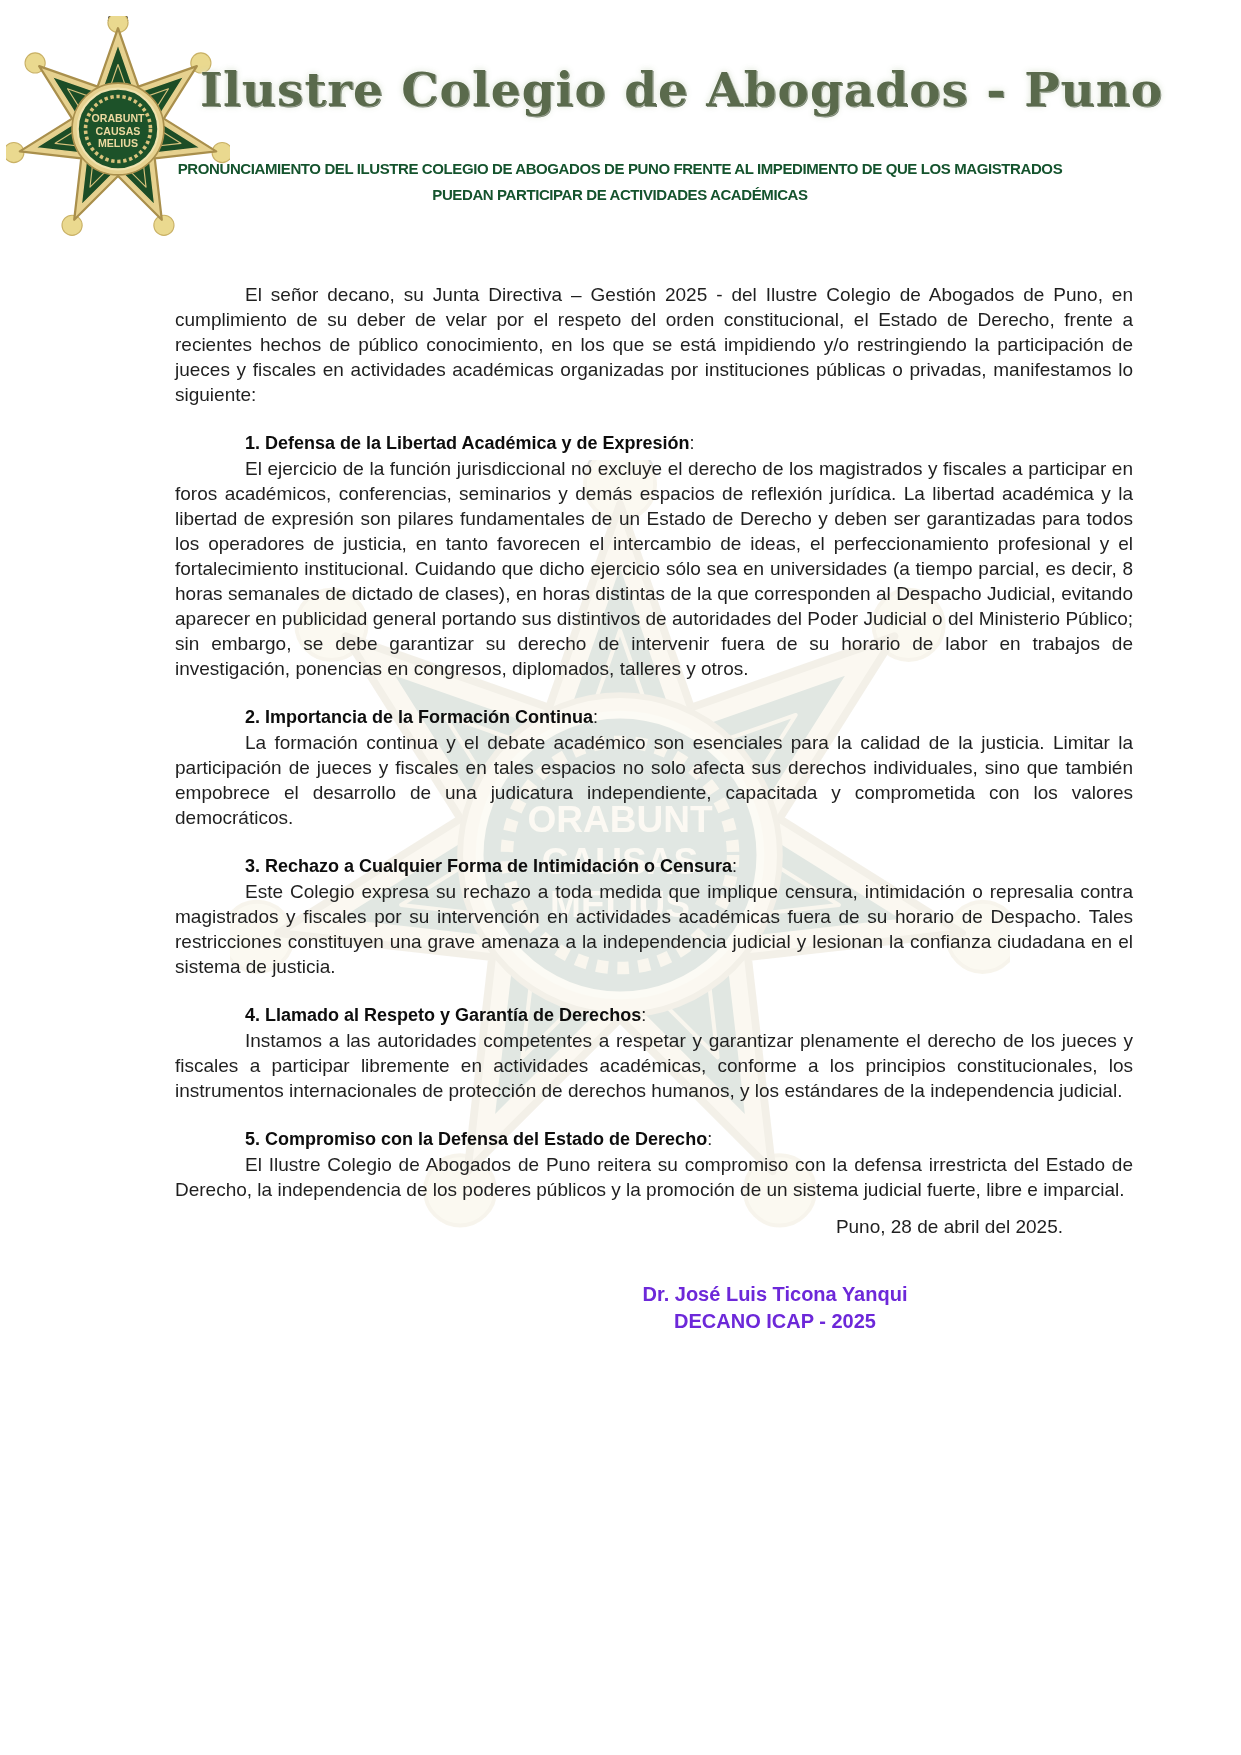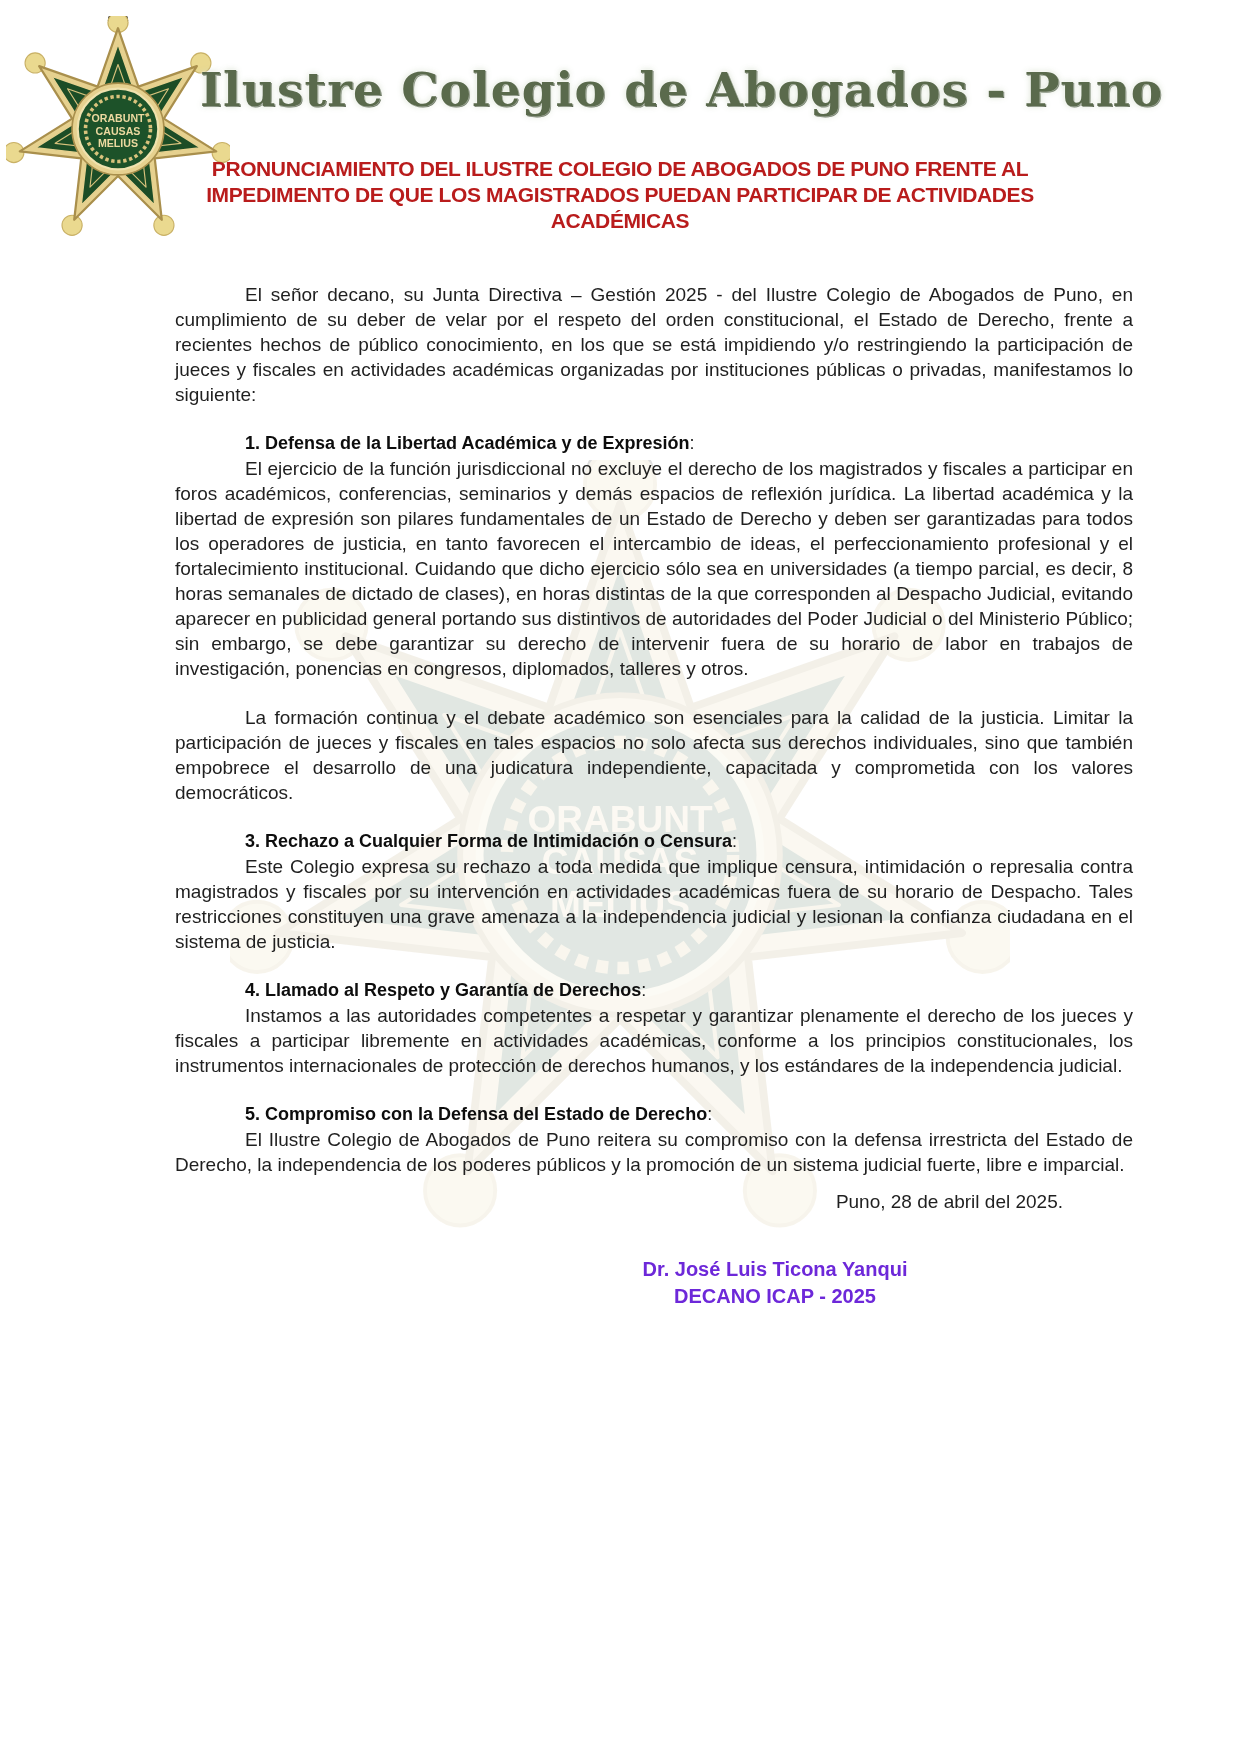--- a/index.html
+++ b/index.html
@@ -45,25 +45,25 @@
       0 0 6px rgba(210,220,200,.9),
       1px 1px 0 #37452e;
     white-space:nowrap;
   }
   .doc-title{
     position:absolute;
     left:170px; top:156px;
     width:900px;
     margin:0;
     text-align:center;
-    font-size:21px;
+    font-size:15px;
     font-weight:700;
     letter-spacing:-0.4px;
     line-height:26px;
-    color:#b91c1c;
+    color:#14532d;
   }
 
   
   .content{
     position:absolute;
     left:175px; top:282px;
     width:958px;
     font-size:19px;
     line-height:25px;
   }
@@ -189,20 +189,21 @@
   <main class="content">
 
     <p class="para">El señor decano, su Junta Directiva – Gestión 2025 - del Ilustre Colegio de Abogados de Puno, en cumplimiento de su deber de velar por el respeto del orden constitucional, el Estado de Derecho, frente a recientes hechos de público conocimiento, en los que se está impidiendo y/o restringiendo la participación de jueces y fiscales en actividades académicas organizadas por instituciones públicas o privadas, manifestamos lo siguiente:</p>
 
     <div class="section">
       <p class="heading"><strong>1. Defensa de la Libertad Académica y de Expresión</strong><span>:</span></p>
       <p class="para">El ejercicio de la función jurisdiccional no excluye el derecho de los magistrados y fiscales a participar en foros académicos, conferencias, seminarios y demás espacios de reflexión jurídica. La libertad académica y la libertad de expresión son pilares fundamentales de un Estado de Derecho y deben ser garantizadas para todos los operadores de justicia, en tanto favorecen el intercambio de ideas, el perfeccionamiento profesional y el fortalecimiento institucional. Cuidando que dicho ejercicio sólo sea en universidades (a tiempo parcial, es decir, 8 horas semanales de dictado de clases), en horas distintas de la que corresponden al Despacho Judicial, evitando aparecer en publicidad general portando sus distintivos de autoridades del Poder Judicial o del Ministerio Público; sin embargo, se debe garantizar su derecho de intervenir fuera de su horario de labor en trabajos de investigación, ponencias en congresos, diplomados, talleres y otros.</p>
     </div>
 
     <div class="section">
+      <p class="heading"><strong>2. Importancia de la Formación Continua</strong><span>:</span></p>
       <p class="para">La formación continua y el debate académico son esenciales para la calidad de la justicia. Limitar la participación de jueces y fiscales en tales espacios no solo afecta sus derechos individuales, sino que también empobrece el desarrollo de una judicatura independiente, capacitada y comprometida con los valores democráticos.</p>
     </div>
 
     <div class="section">
       <p class="heading"><strong>3. Rechazo a Cualquier Forma de Intimidación o Censura</strong><span>:</span></p>
       <p class="para">Este Colegio expresa su rechazo a toda medida que implique censura, intimidación o represalia contra magistrados y fiscales por su intervención en actividades académicas fuera de su horario de Despacho. Tales restricciones constituyen una grave amenaza a la independencia judicial y lesionan la confianza ciudadana en el sistema de justicia.</p>
     </div>
 
     <div class="section">
       <p class="heading"><strong>4. Llamado al Respeto y Garantía de Derechos</strong><span>:</span></p>

